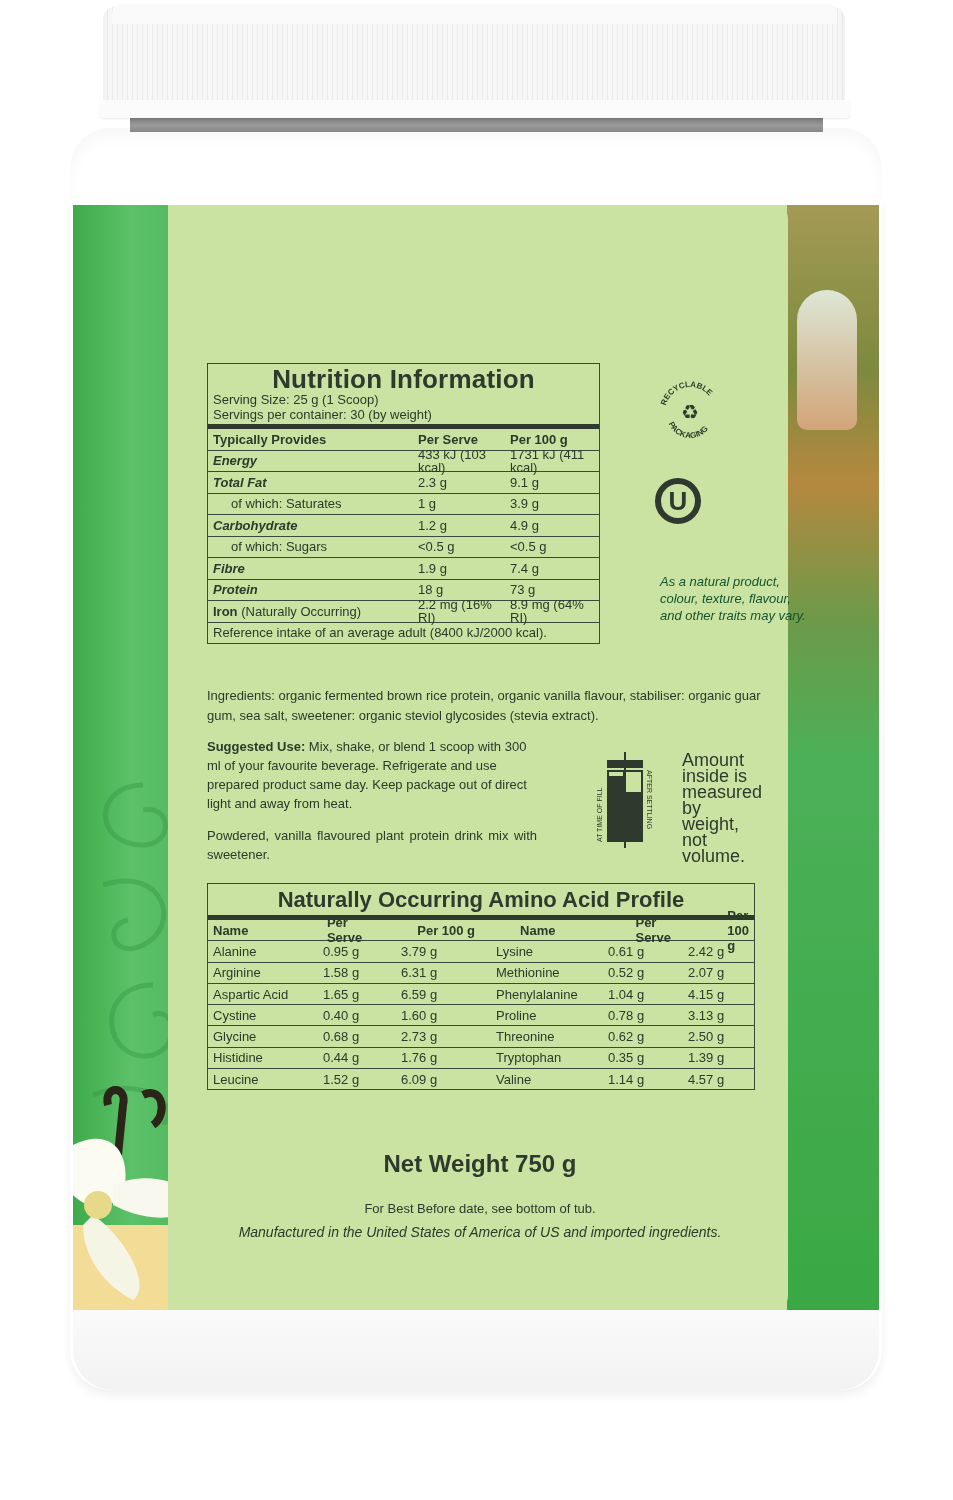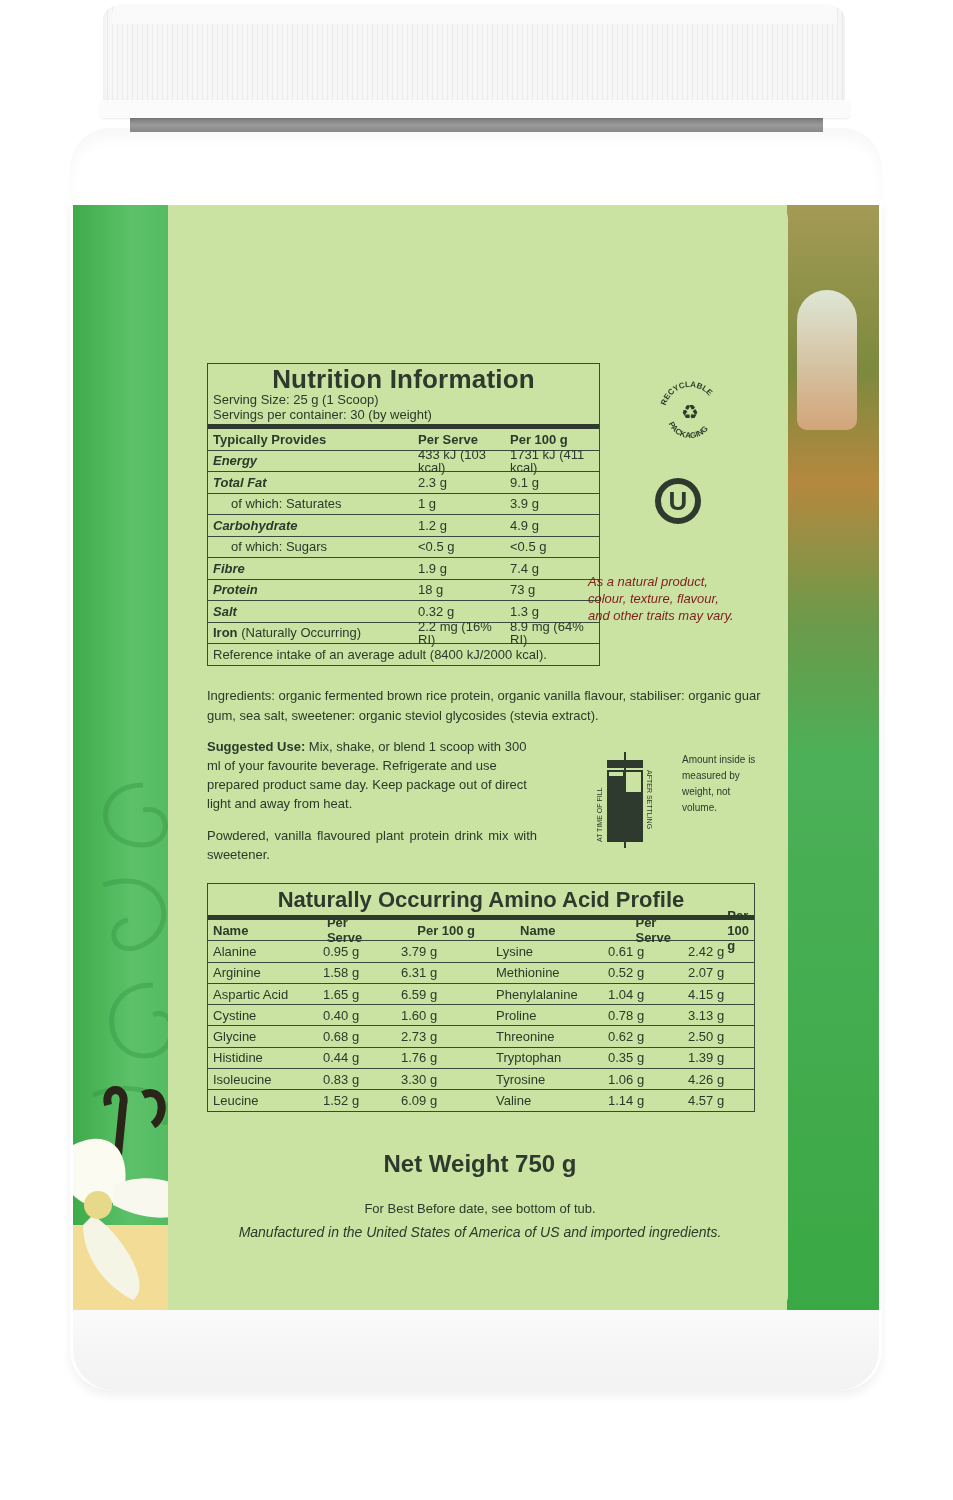--- a/index.html
+++ b/index.html
@@ -31,28 +31,28 @@
   .row { display:flex; height:20.5px; align-items:center; border-bottom:1px solid #3a4a3a; padding:0 5px; }
   .row:last-child { border-bottom:none; }
   .c1 { width:205px; } .c2 { width:92px; } .c3 { flex:1; }
   .bold { font-weight:bold;font-style:italic; }
   .indent { padding-left:18px; width:187px; }
   .row.hdr { font-weight:bold; }
 
   
   .recycle { position:absolute; left:655px; top:377px; width:70px; height:70px; }
   .kosher { position:absolute; left:655px; top:478px; width:46px; height:46px; border:6px solid #2e3a2e; border-radius:50%; box-sizing:border-box; display:flex; align-items:center; justify-content:center; font-weight:bold; font-size:26px; color:#2e3a2e; }
-  .natural-note { position:absolute; left:588px; top:573px; width:150px; font-style:italic; font-size:13px; line-height:17px; color:#7f1d1d; }
+  .natural-note { position:absolute; left:660px; top:573px; width:150px; font-style:italic; font-size:13px; line-height:17px; color:#14532d; }
 
   .ingredients { position:absolute; left:207px; top:686px; width:560px; font-size:13px; line-height:20px; }
   .suggested { position:absolute; left:207px; top:737px; width:330px; font-size:13px; line-height:19px; }
   .powdered { position:absolute; left:207px; top:826px; width:330px; font-size:13px; line-height:19px; text-align:justify; }
 
   .fill-icon { position:absolute; left:585px; top:750px; width:80px; height:100px; }
-  .fill-note { position:absolute; left:682px; top:752px; width:80px; font-size:10px; line-height:16px; color:#2e3a2e; }
+  .fill-note { position:absolute; left:682px; top:752px; width:80px; font-size:18px; line-height:16px; color:#2e3a2e; }
 
   
   .amino { position:absolute; left:207px; top:883px; width:546px; border:1.5px solid #3a4a3a; font-size:13px; }
   .amino h2 { margin:3px 0 2px; text-align:center; font-size:22px; font-weight:bold; color:#2e3a2e; }
   .amino .thickbar { height:5px; background:#2e3a2e; }
   .arow { display:flex; height:20.3px; align-items:center; border-bottom:1px solid #3a4a3a; padding:0 5px; }
   .arow:last-child { border-bottom:none; }
   .a1 { width:110px; } .a2 { width:78px; } .a3 { width:95px; } .a4 { width:112px; } .a5 { width:80px; } .a6 { flex:1; }
   .arow.hdr { font-weight:bold;gap:33px; }
 
@@ -137,25 +137,20 @@
     <span class="c1 bold">Fibre</span>
     <span class="c2">1.9 g</span>
     <span class="c3">7.4 g</span>
   </div>
   <div class="row">
     <span class="c1 bold">Protein</span>
     <span class="c2">18 g</span>
     <span class="c3">73 g</span>
   </div>
   <div class="row">
-    <span class="c1 bold">Salt</span>
-    <span class="c2">0.32 g</span>
-    <span class="c3">1.3 g</span>
-  </div>
-  <div class="row">
     <span class="c1"><b>Iron</b> <span>(Naturally Occurring)</span></span>
     <span class="c2">2.2 mg (16% RI)</span>
     <span class="c3">8.9 mg (64% RI)</span>
   </div>
   <div class="row">
     <span>Reference intake of an average adult (8400 kJ/2000 kcal).</span>
   </div>
 </div>
 
 <svg class="recycle" viewBox="0 0 70 70">
@@ -240,28 +235,20 @@
     </div>
   <div class="arow">
       <span class="a1">Histidine</span>
       <span class="a2">0.44 g</span>
       <span class="a3">1.76 g</span>
       <span class="a4">Tryptophan</span>
       <span class="a5">0.35 g</span>
       <span class="a6">1.39 g</span>
     </div>
   <div class="arow">
-      <span class="a1">Isoleucine</span>
-      <span class="a2">0.83 g</span>
-      <span class="a3">3.30 g</span>
-      <span class="a4">Tyrosine</span>
-      <span class="a5">1.06 g</span>
-      <span class="a6">4.26 g</span>
-    </div>
-  <div class="arow">
       <span class="a1">Leucine</span>
       <span class="a2">1.52 g</span>
       <span class="a3">6.09 g</span>
       <span class="a4">Valine</span>
       <span class="a5">1.14 g</span>
       <span class="a6">4.57 g</span>
     </div>
 </div>
 
 <div class="netweight">Net Weight 750 g</div>

